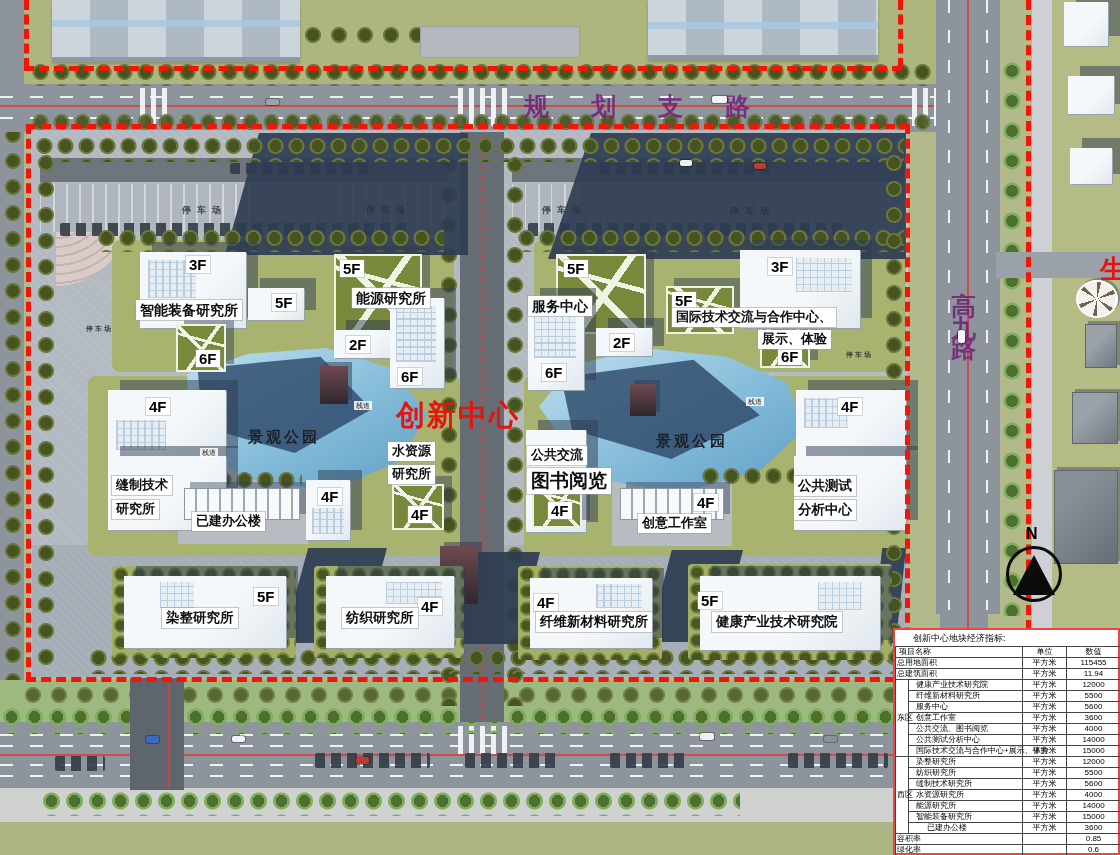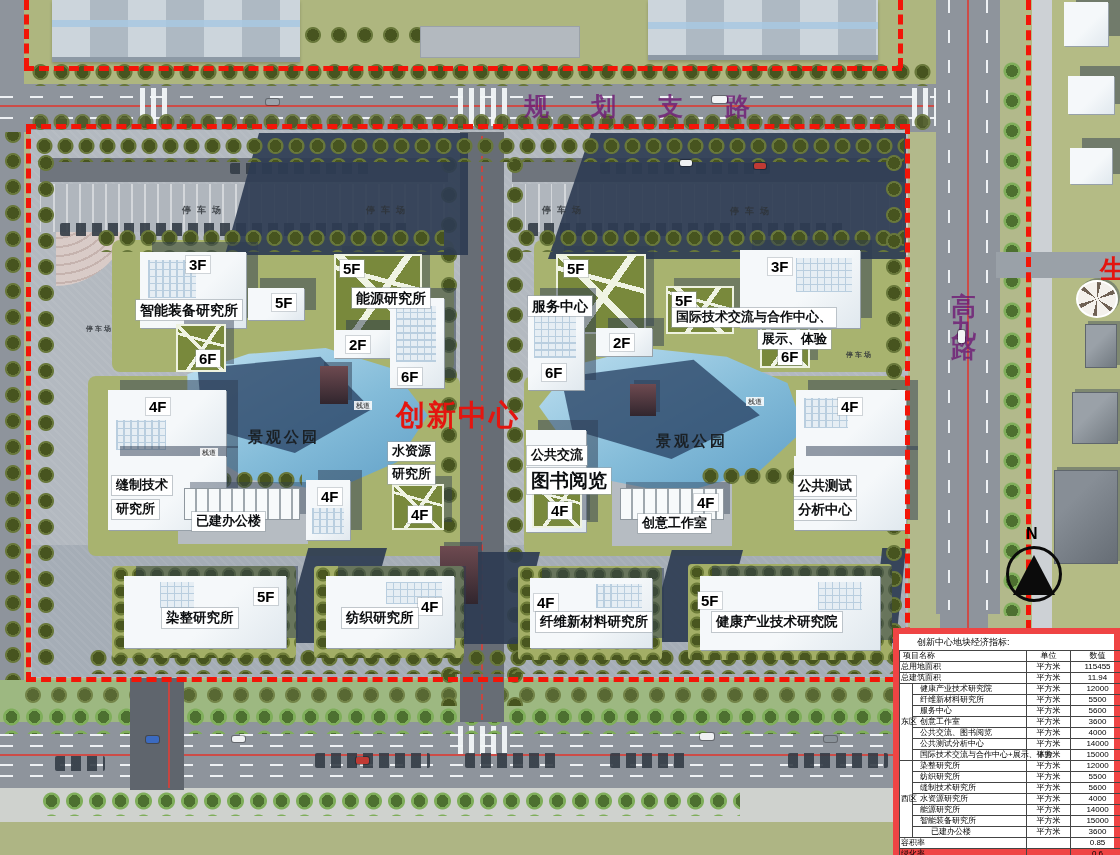--- a/index.html
+++ b/index.html
@@ -43,21 +43,21 @@
   
   .car{position:absolute;border-radius:2px;box-shadow:0 0 0 1px rgba(0,0,0,.3);}
   .carsrow{position:absolute;background:repeating-linear-gradient(90deg,#333c46 0 10px,rgba(0,0,0,0) 10px 16px);border-radius:2px;opacity:.9;}
   .roofstripe{position:absolute;background:repeating-linear-gradient(90deg,#ccd5dc 0 38px,#aeb9c3 38px 76px);border-bottom:5px solid #8d99a5;box-shadow:0 2px 3px rgba(0,0,0,.2);}
   .house{position:absolute;background:linear-gradient(135deg,#9aa1a8 40%,#70787f);border:1px solid #5f666d;box-shadow:3px -3px 0 rgba(46,60,82,.4);}
   
   #north-circle{position:absolute;left:1006px;top:546px;width:56px;height:56px;border:3px solid #0a0a0a;border-radius:50%;box-sizing:border-box;}
   #north-tri{position:absolute;left:1013px;top:555px;width:0;height:0;border-left:21px solid rgba(0,0,0,0);border-right:21px solid rgba(0,0,0,0);border-bottom:40px solid #0b0b0b;}
   #north-n{position:absolute;left:1026px;top:525px;font-size:16px;font-weight:bold;color:#000;}
   
-  #ind-wrap{position:absolute;left:893px;top:628px;width:227px;height:227px;background:#fff;border:6px solid #ef4444;box-sizing:border-box;color:#000;}
+  #ind-wrap{position:absolute;left:893px;top:628px;width:227px;height:227px;background:#fff;border:2px solid #ef4444;box-sizing:border-box;color:#000;}
   #ind-title{font-size:9px;padding:2px 0 1px 18px;white-space:nowrap;}
   #ind-tbl{border-collapse:collapse;width:100%;table-layout:fixed;}
   #ind-tbl td,#ind-tbl th{border:1px solid #444;font-size:8px;line-height:10px;height:10px;padding:0 1px;white-space:nowrap;overflow:visible;font-weight:normal;}
   #ind-tbl th{text-align:center;}
   #ind-tbl th.n{text-align:left;padding-left:3px;}
   #ind-tbl td.g{text-align:center;}
   #ind-tbl td.u,#ind-tbl td.v{text-align:center;}
   #ind-tbl td.i1{padding-left:7px;}
   #ind-tbl td.i2{padding-left:18px;}
 </style>

